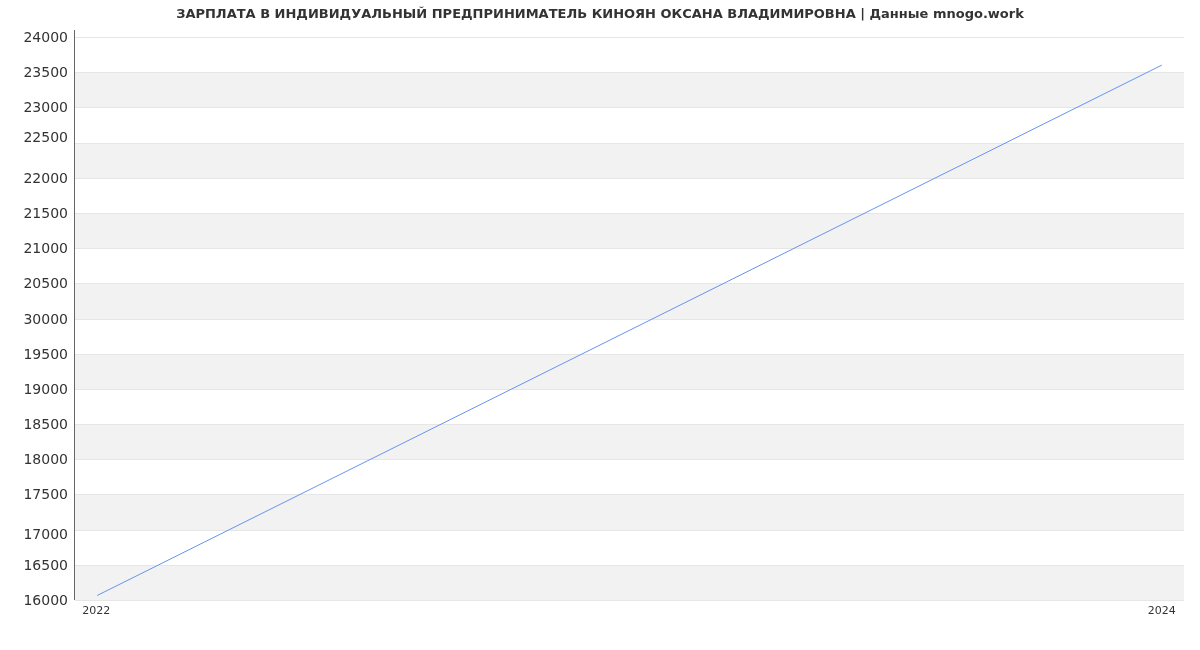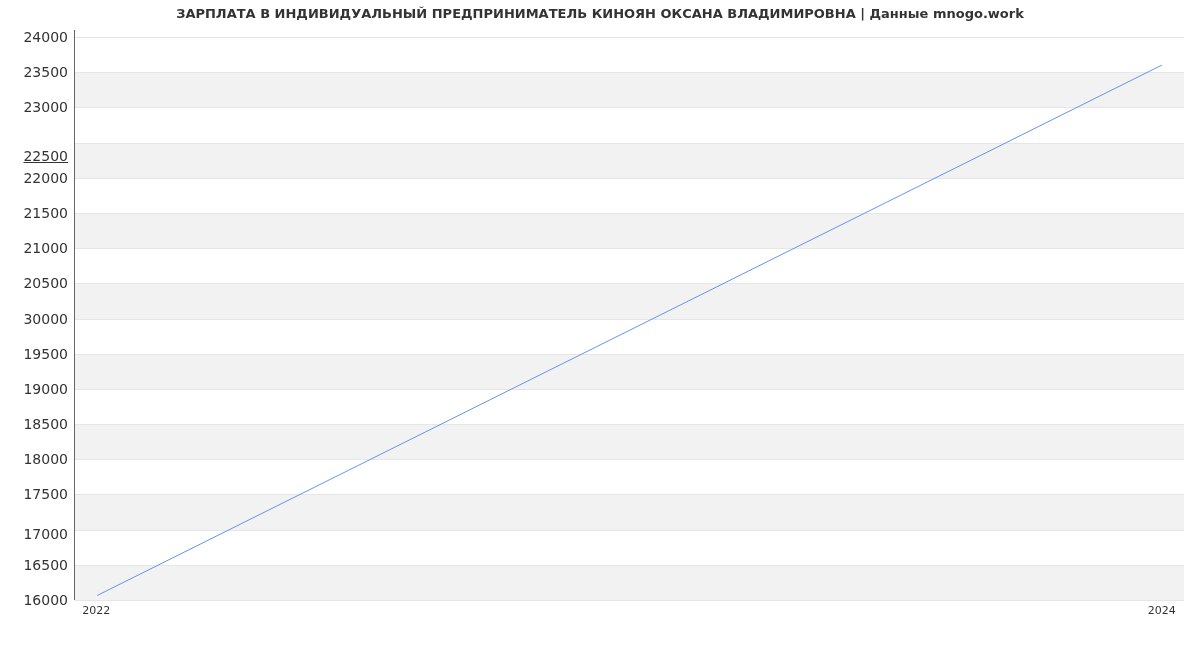--- a/index.html
+++ b/index.html
@@ -124,19 +124,19 @@
     <div class="ytick-label" style="top: 494.444px;">17500</div>
     <div class="ytick-label" style="top: 459.259px;">18000</div>
     <div class="ytick-label" style="top: 424.074px;">18500</div>
     <div class="ytick-label" style="top: 388.889px;">19000</div>
     <div class="ytick-label" style="top: 353.704px;">19500</div>
     <div class="ytick-label" style="top: 318.519px;">30000</div>
     <div class="ytick-label" style="top: 283.333px;">20500</div>
     <div class="ytick-label" style="top: 248.148px;">21000</div>
     <div class="ytick-label" style="top: 212.963px;">21500</div>
     <div class="ytick-label" style="top: 178px;">22000</div>
-    <div class="ytick-label" style="top: 156px; text-decoration: underline;">22500</div>
+    <div class="ytick-label" style="top: 137px;">22500</div>
     <div class="ytick-label" style="top: 107.407px;">23000</div>
     <div class="ytick-label" style="top: 72.2222px;">23500</div>
     <div class="ytick-label" style="top: 37.037px;">24000</div>
     <div class="xtick-label" style="left: 96.2px;">2022</div>
     <div class="xtick-label" style="left: 1161.8px;">2024</div>
   </div>
 
 </body></html>

